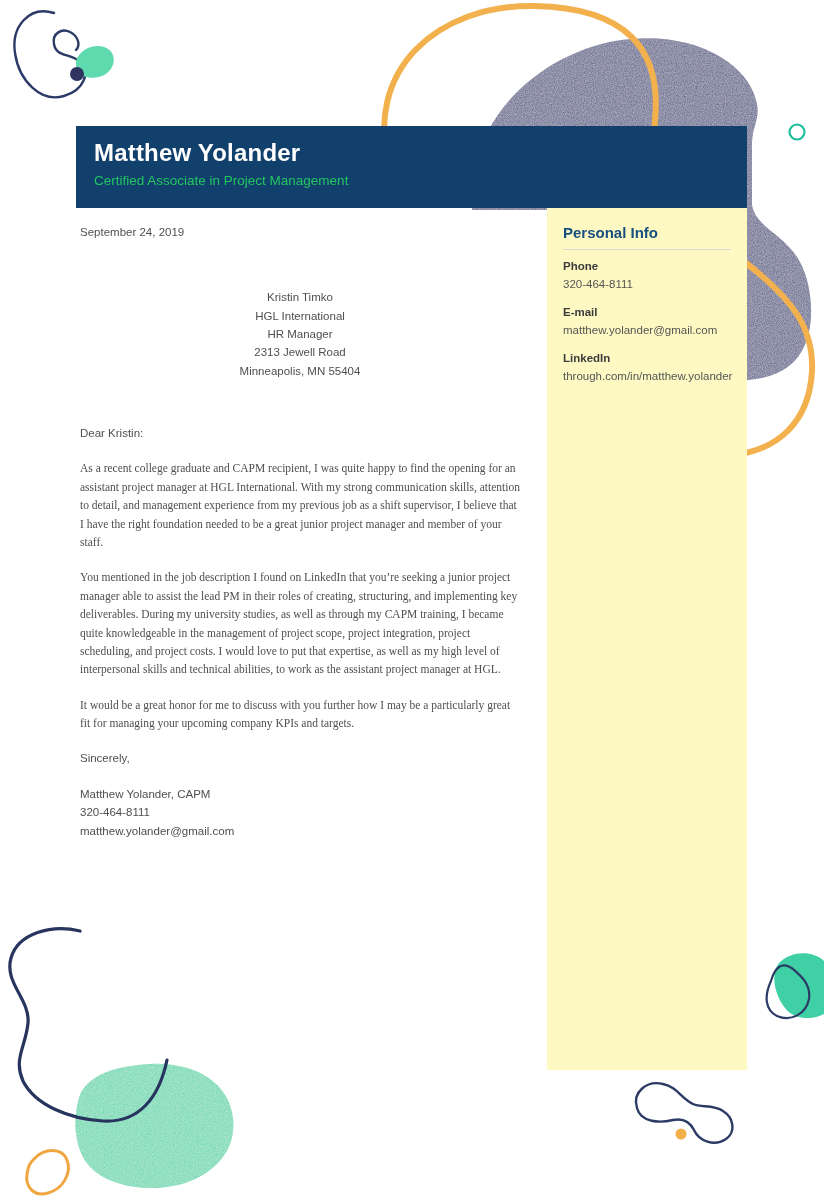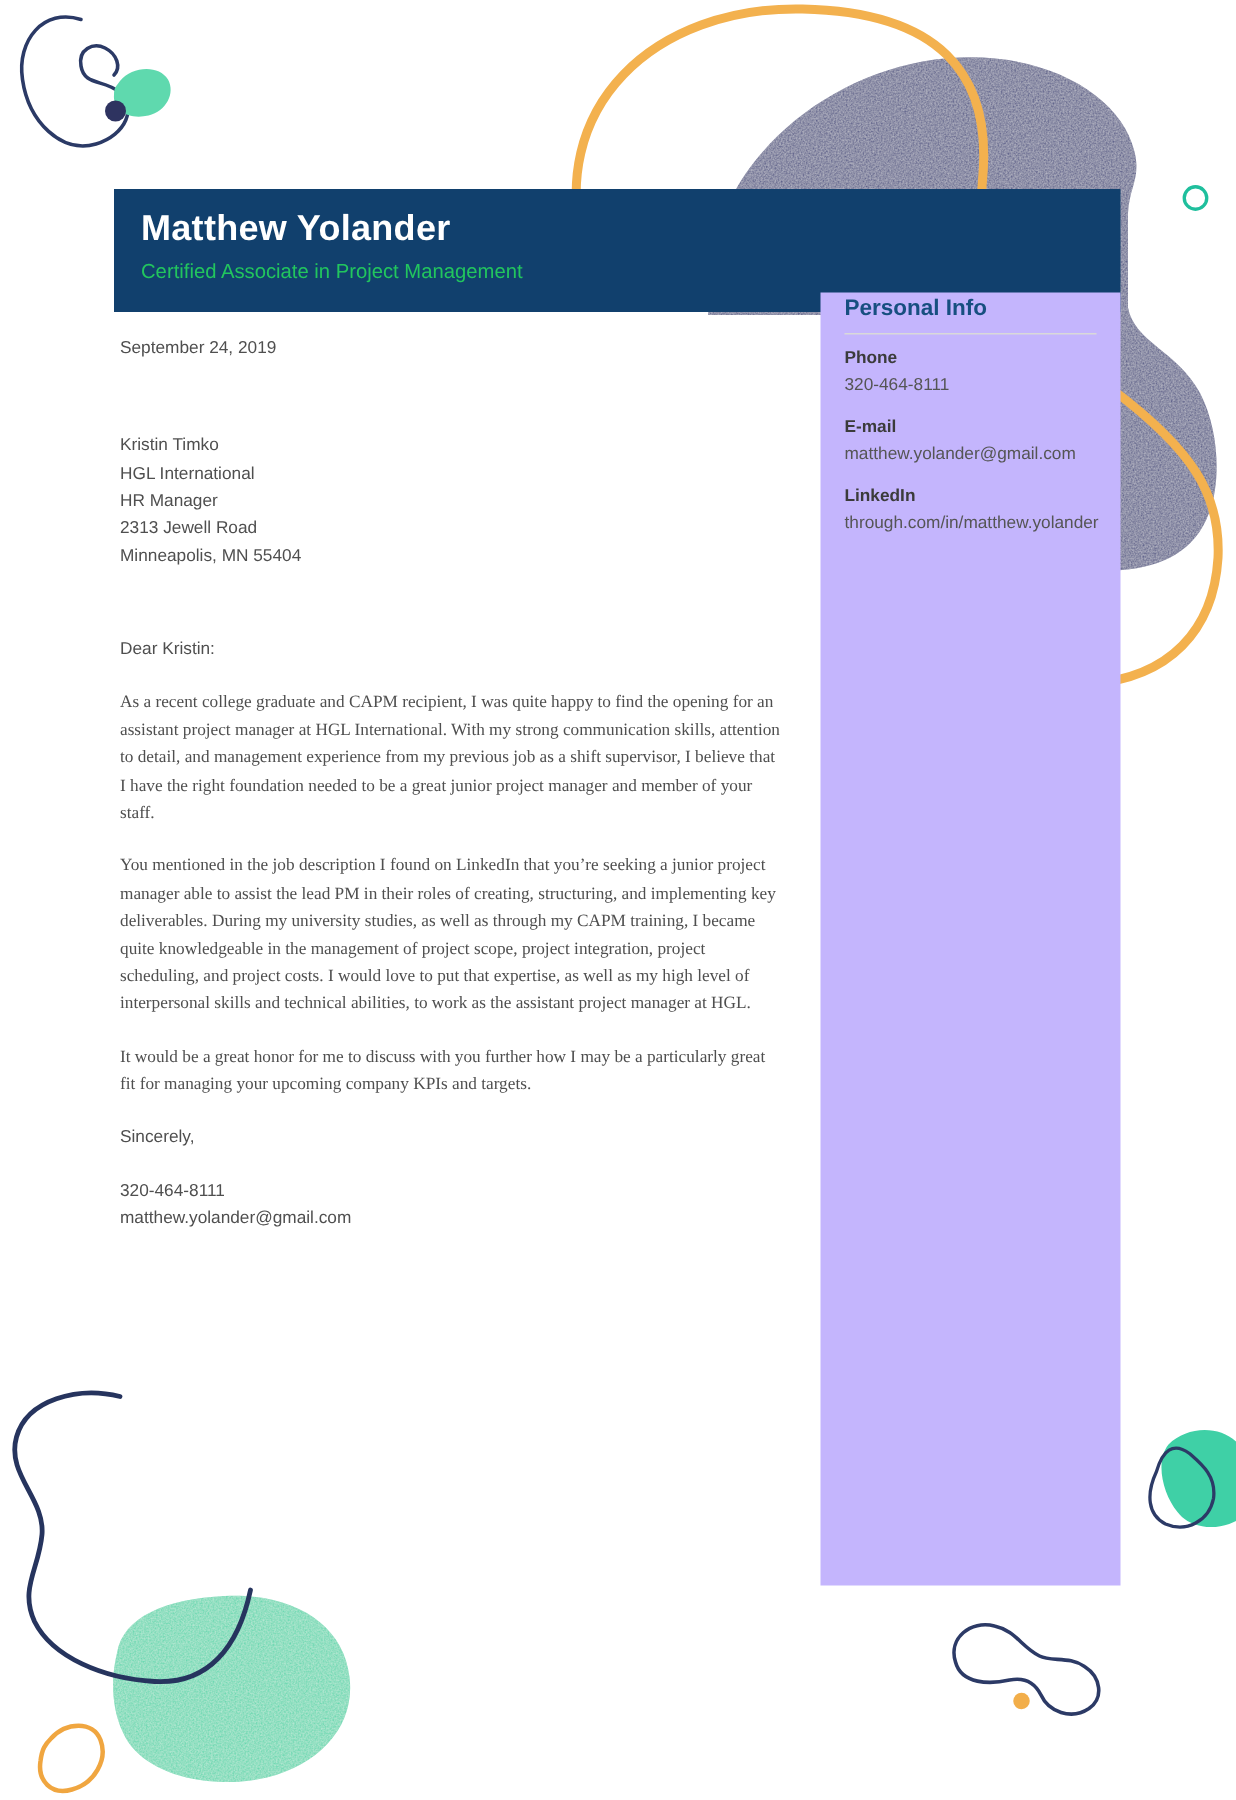--- a/index.html
+++ b/index.html
@@ -22,41 +22,41 @@
   .band h1{
     margin:0;font-size:24px;line-height:27px;font-weight:bold;color:#ffffff;
     letter-spacing:0.2px;
   }
   .band .sub{
     margin:7px 0 0 0;font-size:13.5px;line-height:16px;color:#22c55e;font-weight:normal;
   }
 
   
   .sidebar{
-    position:absolute;left:547px;top:195px;width:200px;height:862px;
-    background:#c4b5fd;z-index:2;box-sizing:border-box;
-    padding:2px 16px 0 16px;
+    position:absolute;left:547px;top:208px;width:200px;height:862px;
+    background:#fef9c3;z-index:2;box-sizing:border-box;
+    padding:16px 16px 0 16px;
   }
   .sidebar h2{
     margin:0;font-size:15px;line-height:18px;font-weight:bold;color:#174f80;
   }
   .divider{height:1px;background:#d9d9d9;margin:7px 0 9px 0;}
   .field{margin-bottom:14px;}
   .field-label{font-size:11.5px;line-height:14px;font-weight:bold;color:#3b3b3b;margin-bottom:4px;}
   .field-value{font-size:11.5px;line-height:14px;color:#555555;}
 
   
   .letter{
     position:absolute;left:80px;top:210px;width:440px;z-index:1;
     font-size:11.5px;line-height:18.4px;color:#4f4f4f;
   }
   .letter p{margin:0;}
   .date{margin-top:13px !important;}
   .recipient{margin-top:47px;}
-  .recipient p{line-height:18.3px;}
+  .recipient p{line-height:18.3px;text-align:center;}
   .salutation{margin-top:44px !important;}
   .para{margin-top:17px !important;font-family:Liberation Serif, serif;}
   .closing{margin-top:16px !important;}
   .signature{margin-top:18px;}
   .signature p{line-height:18.3px;}
 </style>
 </head>
 <body>
 
 <div class="page">
@@ -148,18 +148,19 @@
 
     <p class="salutation">Dear Kristin:</p>
 
     <p class="para">As a recent college graduate and CAPM recipient, I was quite happy to find the opening for an assistant project manager at HGL International. With my strong communication skills, attention to detail, and management experience from my previous job as a shift supervisor, I believe that I have the right foundation needed to be a great junior project manager and member of your staff.</p>
     <p class="para">You mentioned in the job description I found on LinkedIn that you’re seeking a junior project manager able to assist the lead PM in their roles of creating, structuring, and implementing key deliverables. During my university studies, as well as through my CAPM training, I became quite knowledgeable in the management of project scope, project integration, project scheduling, and project costs. I would love to put that expertise, as well as my high level of interpersonal skills and technical abilities, to work as the assistant project manager at HGL.</p>
     <p class="para">It would be a great honor for me to discuss with you further how I may be a particularly great fit for managing your upcoming company KPIs and targets.</p>
 
     <p class="closing">Sincerely,</p>
 
     <div class="signature">
+      <p>Matthew Yolander, CAPM</p>
       <p>320-464-8111</p>
       <p>matthew.yolander@gmail.com</p>
     </div>
   </main>
 
 </div>
 
 </body></html>

